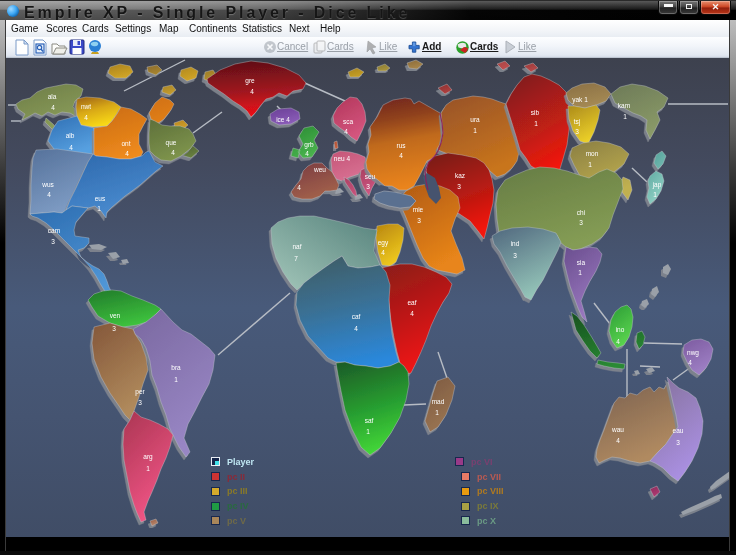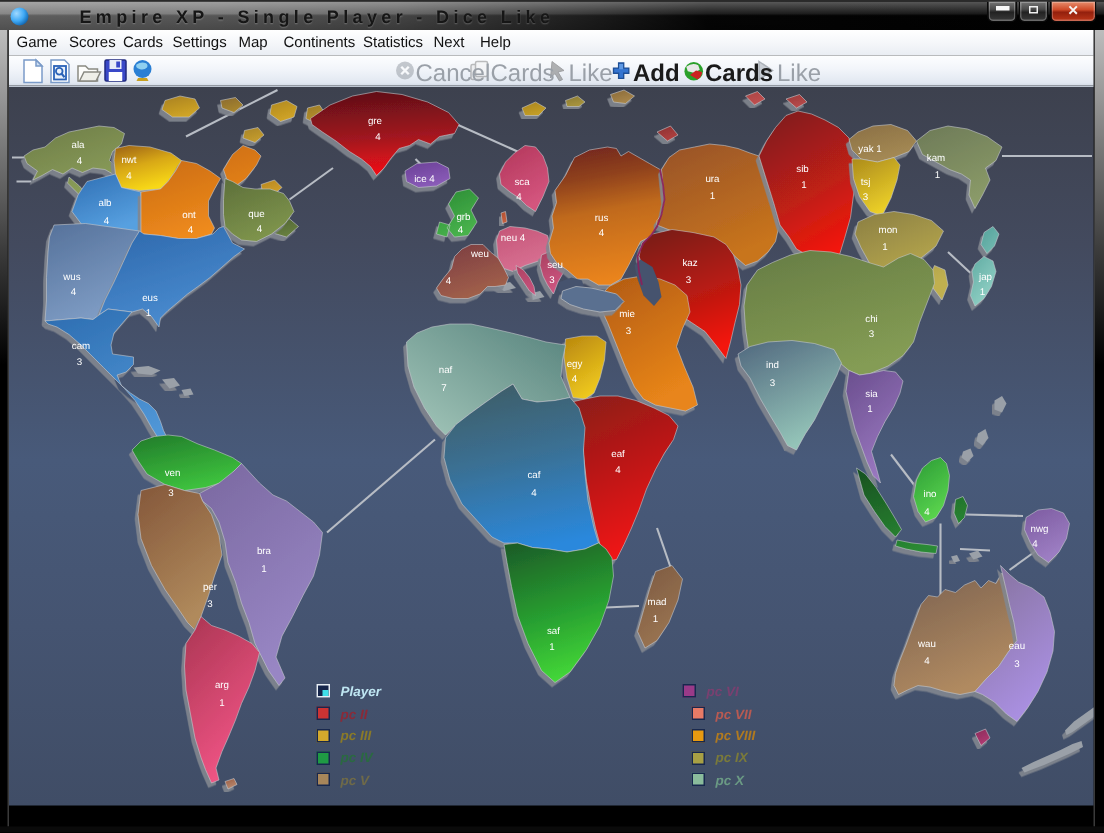--- a/index.html
+++ b/index.html
@@ -6,22 +6,22 @@
   font-family:"Liberation Sans", sans-serif; }
 #win { position:relative; width:736px; height:555px; }
 
 #titlebar { position:absolute; left:0; top:0; width:736px; height:20px;
   background:
    linear-gradient(180deg, rgba(255,255,255,.34) 0%, rgba(255,255,255,.10) 42%, rgba(0,0,0,.22) 50%, rgba(0,0,0,.35) 100%),
    linear-gradient(90deg, #7a7a7a 0%, #6e6e6e 20%, #585858 36%, #2e2e2e 50%, #060606 64%, #000 100%);
   border-top:1px solid #2a2a2a; }
 #tico { position:absolute; left:7px; top:4px; width:12px; height:12px; border-radius:50%;
   background: radial-gradient(circle at 4px 4px, #9fd8ff 0%, #3fa9f5 45%, #0b5ea8 80%, #063a6b 100%); }
-#ttext { position:absolute; left:24px; top:3px; font-size:12px; font-weight:bold; letter-spacing:2.9px; color:#161616;
-  text-shadow:0 1px 1px rgba(255,255,255,.25); white-space:nowrap;margin-left:29px; }
+#ttext { position:absolute; left:24px; top:3px; font-size:16px; font-weight:bold; letter-spacing:2.9px; color:#161616;
+  text-shadow:0 1px 1px rgba(255,255,255,.25); white-space:nowrap; }
 .cap { position:absolute; top:0; height:14px; border:1px solid #0a0a0a;
   border-top:none; border-radius:0 0 4px 4px;
   background:linear-gradient(180deg,#767676 0%,#4a4a4a 40%,#222 55%,#3a3a3a 100%);
   box-shadow: inset 0 0 0 1px rgba(255,255,255,.25); }
 #b-min { left:658px; width:20px; }
 #b-max { left:679px; width:20px; }
 #b-cls { left:700px; width:31px;
   background:linear-gradient(180deg,#e89070 0%,#cf4a28 42%,#93200d 55%,#bc3618 100%); }
 .cap i { position:absolute; left:0; right:0; text-align:center; color:#f6f6f6;
   font-style:normal; font-weight:bold; font-size:9px; top:1px; }
@@ -35,30 +35,30 @@
 #bot { position:absolute; left:0; bottom:0; width:736px; height:4px; background:#0a0a0a; }
 
 #menubar { position:absolute; left:6px; top:20px; width:723px; height:17px;
   background:linear-gradient(180deg,#ffffff 0%,#f4f6f9 55%,#e9edf3 100%);
   font-size:10px; color:#111; }
 #menubar span { position:absolute; top:3px; }
 
 #toolbar { position:absolute; left:6px; top:37px; width:723px; height:21px;
   background:linear-gradient(180deg,#fdfeff 0%,#f2f5fa 45%,#e2e8f1 90%,#d6dde8 100%);
   border-bottom:1px solid #bcc4d0; }
-.tbt { position:absolute; top:4px; font-size:16px; color:#1a1a1a; }
+.tbt { position:absolute; top:4px; font-size:10px; color:#1a1a1a;text-decoration:underline; }
 .tbt.dis { color:#9aa0a8; }
 
 #maparea { position:absolute; left:6px; top:58px; width:723px; height:479px;
   background:linear-gradient(180deg,#3d414e 0%, #434a5e 22%, #485a7a 52%, #455471 75%, #404d66 100%); }
 #map { position:absolute; left:0; top:0; }
 .lrow { position:absolute; height:12px; }
 .sw { display:inline-block; width:9px; height:9px; border:1.5px solid #10203e; vertical-align:middle; position:relative; }
 .swi { position:absolute; left:2.5px; top:2.5px; width:4px; height:4px; }
-.lt { font-size:9px; font-weight:bold; margin-left:7px; vertical-align:middle;font-style:italic; }
+.lt { font-size:9px; font-weight:bold; margin-left:7px; vertical-align:middle; }
 
 #status { position:absolute; left:6px; top:537px; width:723px; height:14px;
   background:linear-gradient(180deg,#f8f8f8,#ededed); border-top:1px solid #ddd;
   font-size:10px; color:#222; }
 #status .sep { position:absolute; top:1px; bottom:1px; width:1px; background:#c8c8c8; }
 </style></head>
 <body>
 <div id="win">
   <div id="titlebar">
     <div id="tico"></div>

